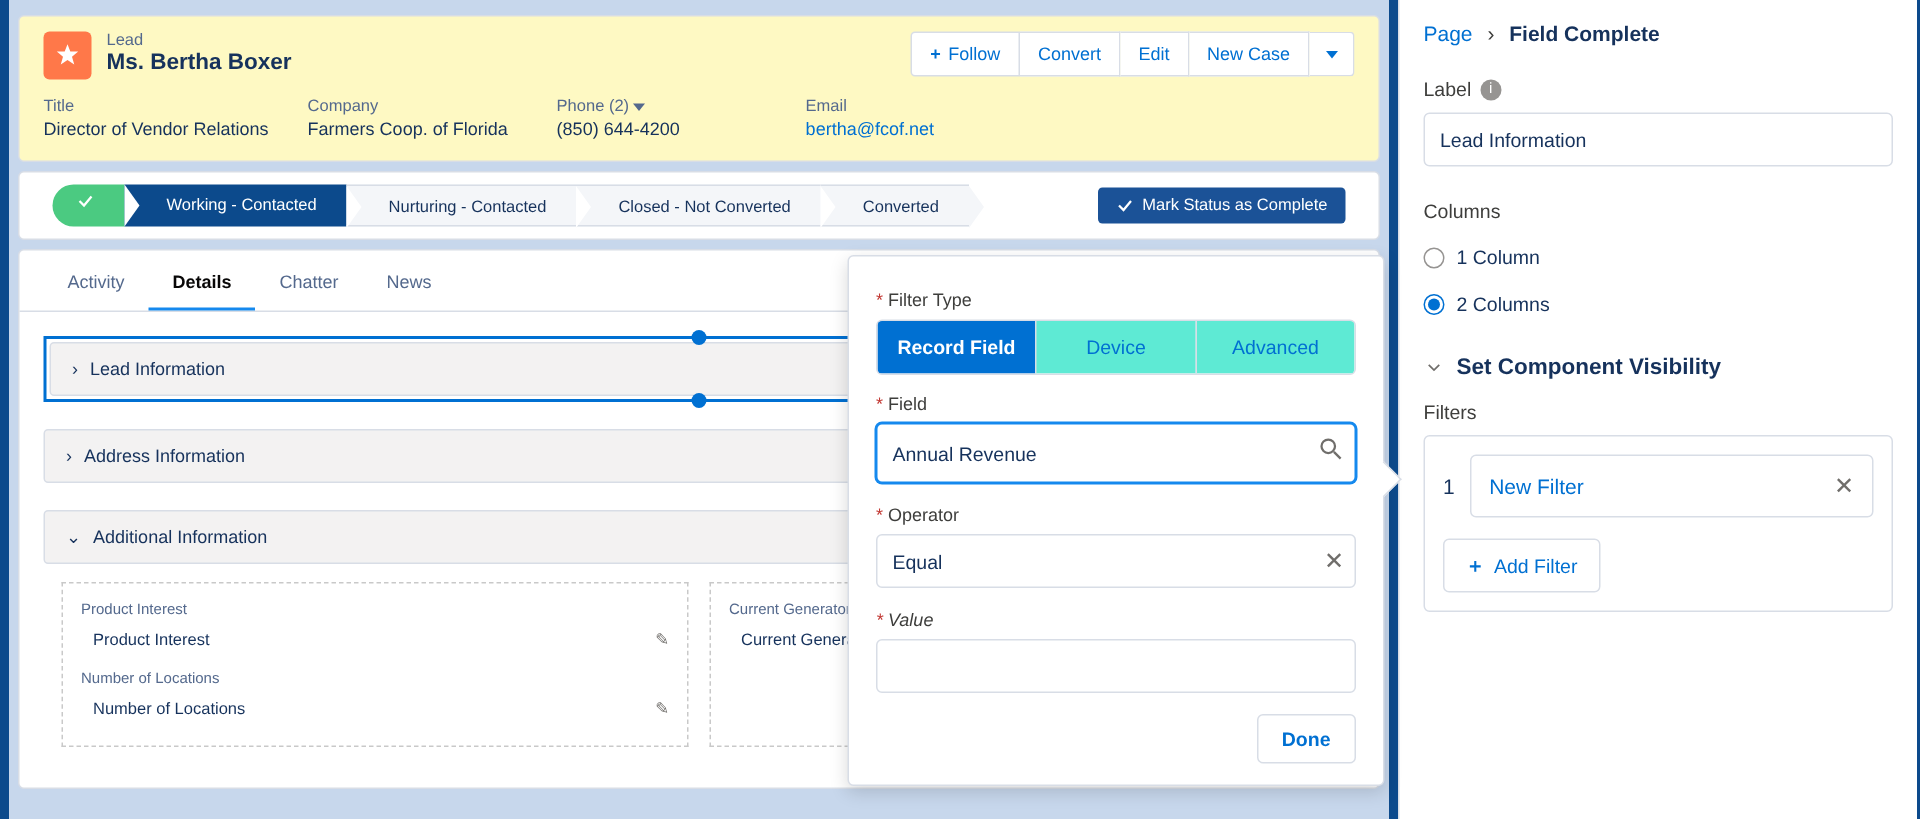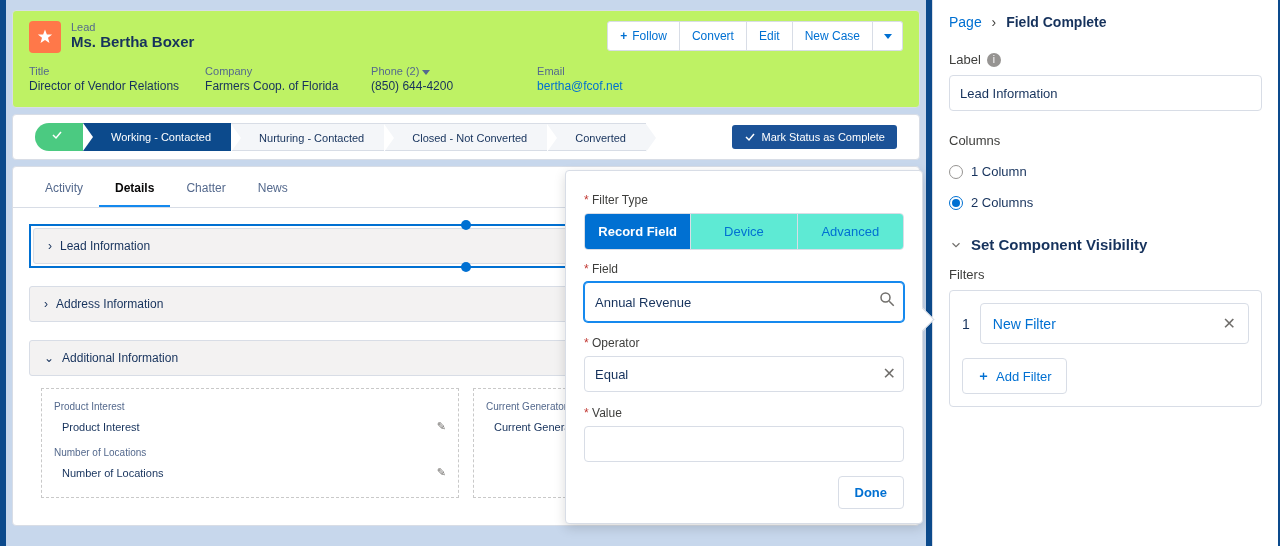--- a/index.html
+++ b/index.html
@@ -1,21 +1,21 @@
 <!DOCTYPE html>
 <html><head>
 <meta charset="utf-8">
 <style>
   * { box-sizing: border-box; margin: 0; padding: 0; font-family: -apple-system, BlinkMacSystemFont, "Segoe UI", Arial, sans-serif; }
   body { background: #0c4a8c; width: 1280px; height: 546px; overflow: hidden; position: relative; }
 
   .main-area { position: absolute; left: 6px; top: 0; width: 920px; height: 546px; background: #c7d7ec; }
   .main-inner { background: #c7d7ec; padding: 4px 0 0 0; }
 
-  .header-card { background: #bef264; border: 1px solid #d8dde6; border-radius: 4px; margin: 6px; }
+  .header-card { background: #fef9c3; border: 1px solid #d8dde6; border-radius: 4px; margin: 6px; }
   .header-top { display: flex; align-items: flex-start; padding: 10px 16px 0 16px; }
   .icon-box { width: 32px; height: 32px; border-radius: 4px; background: #ff7849; display:flex; align-items:center; justify-content:center; margin-right:10px; }
   .record-type { font-size: 11px; color: #54698d; }
   .record-name { font-size: 15px; font-weight: 700; color: #16325c; }
   .actions { margin-left: auto; display:flex; gap:0; }
   .action-btn { height: 30px; border: 1px solid #d8dde6; background:#fff; color:#0070d2; font-size:12px; padding: 0 12px; display:flex; align-items:center; cursor:pointer; }
   .action-btn:first-child { border-radius:3px 0 0 3px; }
   .action-btn + .action-btn { border-left:none; }
   .action-more { width:30px; padding:0; justify-content:center; border-radius:0 3px 3px 0; }
 
@@ -235,21 +235,21 @@
         </svg>
     </span>
   </div>
 
   <label class="form-label" style="margin-top:14px;"><span class="req">*</span> <span>Operator</span></label>
   <div class="input-wrap">
     <input class="plain-input" readonly="" value="Equal" style="">
     <span class="input-icon">✕</span>
   </div>
 
-  <label class="form-label" style="margin-top:14px;"><span class="req">*</span> <span>Value</span></label>
+  <label class="form-label" style="margin-top:14px;font-style:italic;"><span class="req">*</span> <span>Value</span></label>
   <input class="plain-input" value="" style="">
 
   <button class="done-btn">Done</button>
   <div style="clear:both"></div>
 </div>
 
 <div class="right-rail">
   <div class="rr-pad">
     <div class="breadcrumb">
       <span class="bc-link">Page</span>

